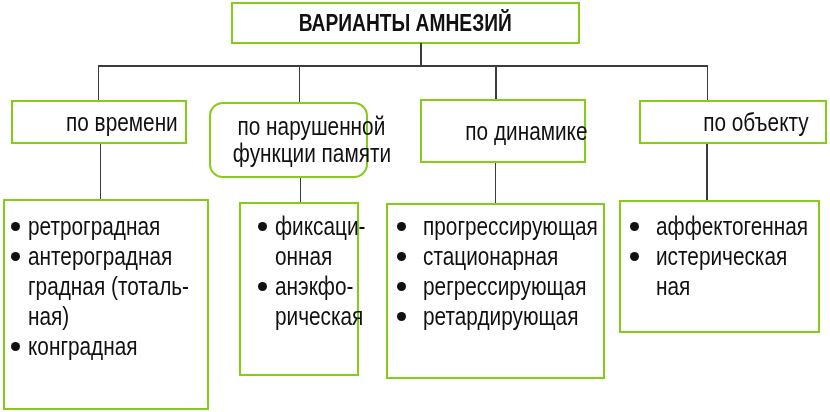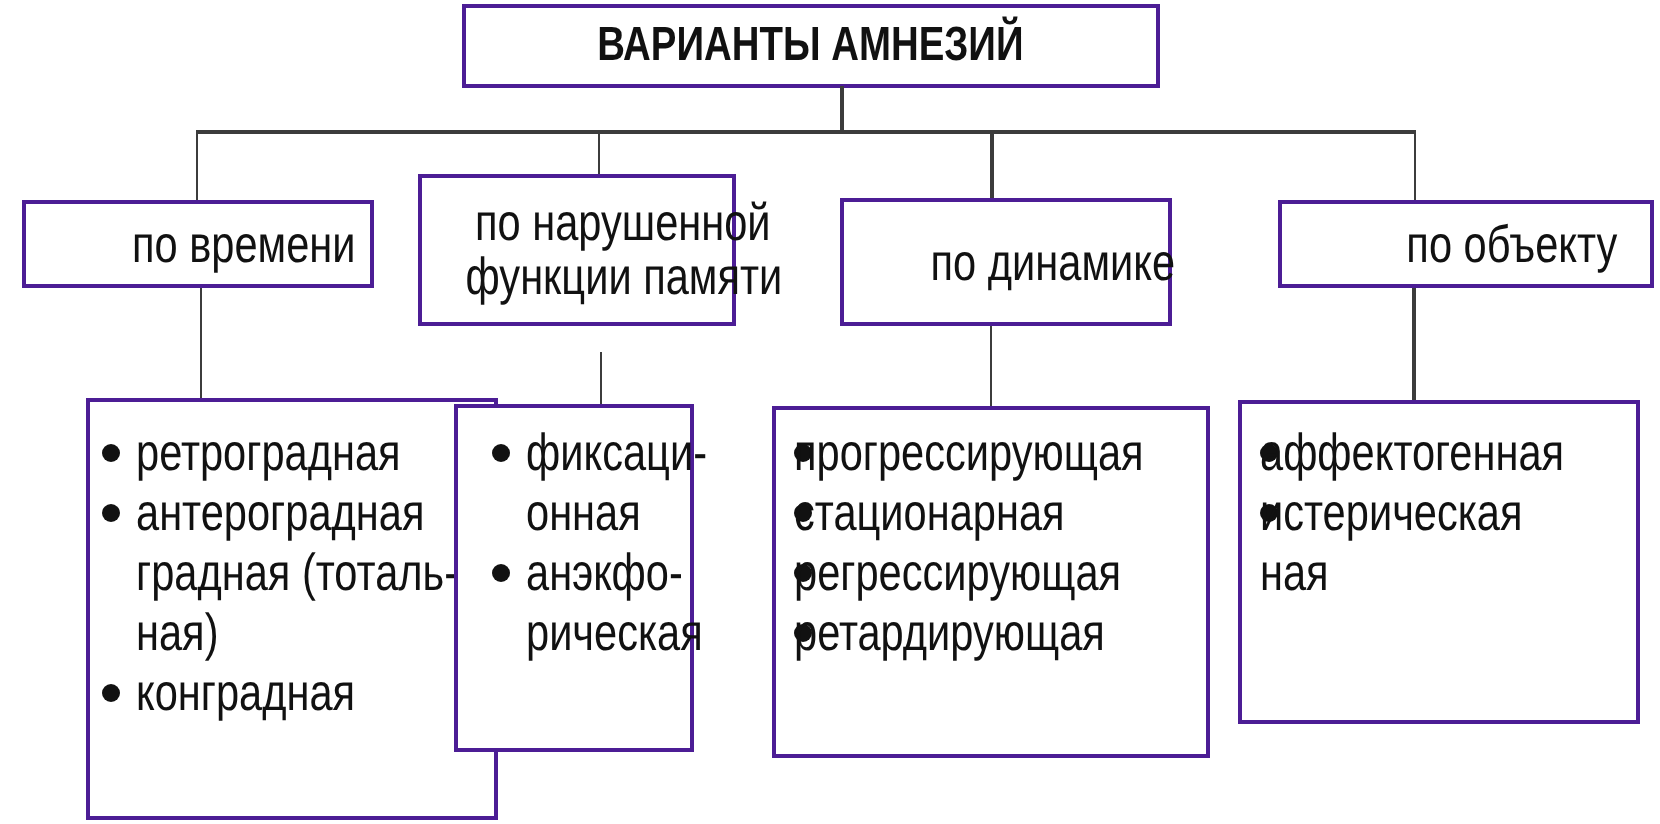--- a/index.html
+++ b/index.html
@@ -3,38 +3,38 @@
 <meta charset="utf-8">
 <style>
   html,body { margin:0; padding:0; background:#ffffff; }
   #canvas {
     position:relative; width:830px; height:412px; background:#ffffff;
     font-family:"Liberation Sans","DejaVu Sans",sans-serif; color:#111111;
     overflow:hidden;
   }
   .box {
     position:absolute; box-sizing:border-box; background:#ffffff;
-    border:2px solid #4c1d95;
+    border:2px solid #84cc16;
   }
   .cbox { display:flex; flex-direction:column; align-items:center; justify-content:center; text-align:center; }
   .tx { display:inline-block; transform:scaleX(0.8); white-space:nowrap; }
   .cbox .tx { transform-origin:50% 50%; }
   .title-box { font-weight:bold; font-size:24px; }
   .cat { font-size:26px;padding-left:46px; }
   .cat .cline { line-height:27px; }
   .listbox { font-size:26px; }
   .items { position:absolute; left:0; right:0; }
   .ln { position:relative; height:30px; line-height:30px; }
   .ln .tx { transform-origin:0 50%; }
   .dot { position:absolute; top:50%; margin-top:-4.5px; width:9px; height:9px; border-radius:50%; background:#111111; }
   .pad-a .ln { padding-left:23px; }
   .pad-a .dot { left:6px; }
   .pad-b .ln { padding-left:34px; }
   .pad-b .dot { left:17px; }
-  .pad-c .ln { padding-left:9px; }
+  .pad-c .ln { padding-left:35px; }
   .pad-c .dot { left:9px; }
   .wire { position:absolute; background:#3c3c3c; }
 </style>
 </head>
 <body>
 
 <div id="canvas">
 
   <div class="box cbox title-box" style="left:231px; top:2px; width:349px; height:42px;">
     <span class="tx">ВАРИАНТЫ АМНЕЗИЙ</span>
@@ -48,62 +48,62 @@
   <div class="wire" style="left:706.5px; top:65px; width:1.5px; height:36px;"></div>
   <div class="wire" style="left:99.5px; top:143px; width:1.5px; height:57px;"></div>
   <div class="wire" style="left:299.5px; top:176px; width:1.5px; height:27px;"></div>
   <div class="wire" style="left:494.5px; top:154px; width:1.5px; height:50px;"></div>
   <div class="wire" style="left:706px; top:143px; width:1.5px; height:58px;"></div>
 
   <div class="box cbox cat" style="left:11px; top:100px; width:176px; height:44px;">
     <div class="cline"><span class="tx">по времени</span></div>
   </div>
 
-  <div class="box cbox cat" style="left:209px; top:87px; width:159px; height:76px;">
+  <div class="box cbox cat" style="left:209px; top:102px; width:159px; height:76px;border-radius:14px;">
     <div class="cline"><span class="tx">по нарушенной</span></div>
     <div class="cline"><span class="tx">функции памяти</span></div>
   </div>
 
   <div class="box cbox cat" style="left:420px; top:99px; width:166px; height:64px;">
     <div class="cline"><span class="tx">по динамике</span></div>
   </div>
 
   <div class="box cbox cat" style="left:639px; top:100px; width:188px; height:44px;">
     <div class="cline"><span class="tx">по объекту</span></div>
   </div>
 
-  <div class="box listbox pad-a" style="left:3px; top:199px; width:206px; height:211px;margin-left:40px;">
+  <div class="box listbox pad-a" style="left:3px; top:199px; width:206px; height:211px;">
     <div class="items" style="top:10px;">
       <div class="ln"><span class="dot"></span><span class="tx">ретроградная</span></div>
       <div class="ln"><span class="dot"></span><span class="tx">антероградная</span></div>
       <div class="ln"><span class="tx">градная (тоталь-</span></div>
       <div class="ln"><span class="tx">ная)</span></div>
       <div class="ln"><span class="dot"></span><span class="tx">конградная</span></div>
     </div>
   </div>
 
-  <div class="box listbox pad-b" style="left:227px; top:202px; width:120px; height:174px;padding-left:18px;">
+  <div class="box listbox pad-b" style="left:239px; top:202px; width:120px; height:174px;padding-left:18px;">
     <div class="items" style="top:7px;">
       <div class="ln"><span class="dot"></span><span class="tx">фиксаци-</span></div>
       <div class="ln"><span class="tx">онная</span></div>
       <div class="ln"><span class="dot"></span><span class="tx">анэкфо-</span></div>
       <div class="ln"><span class="tx">рическая</span></div>
     </div>
   </div>
 
   <div class="box listbox pad-c" style="left:386px; top:203px; width:219px; height:176px;">
     <div class="items" style="top:6px;">
       <div class="ln"><span class="dot"></span><span class="tx">прогрессирующая</span></div>
       <div class="ln"><span class="dot"></span><span class="tx">стационарная</span></div>
       <div class="ln"><span class="dot"></span><span class="tx">регрессирующая</span></div>
       <div class="ln"><span class="dot"></span><span class="tx">ретардирующая</span></div>
     </div>
   </div>
 
-  <div class="box listbox pad-c" style="left:619px; top:200px; width:201px; height:162px;">
+  <div class="box listbox pad-c" style="left:619px; top:200px; width:201px; height:133px;">
     <div class="items" style="top:9px;">
       <div class="ln"><span class="dot"></span><span class="tx">аффектогенная</span></div>
       <div class="ln"><span class="dot"></span><span class="tx">истерическая</span></div>
       <div class="ln"><span class="tx">ная</span></div>
     </div>
   </div>
 
 </div>
 
 </body></html>

